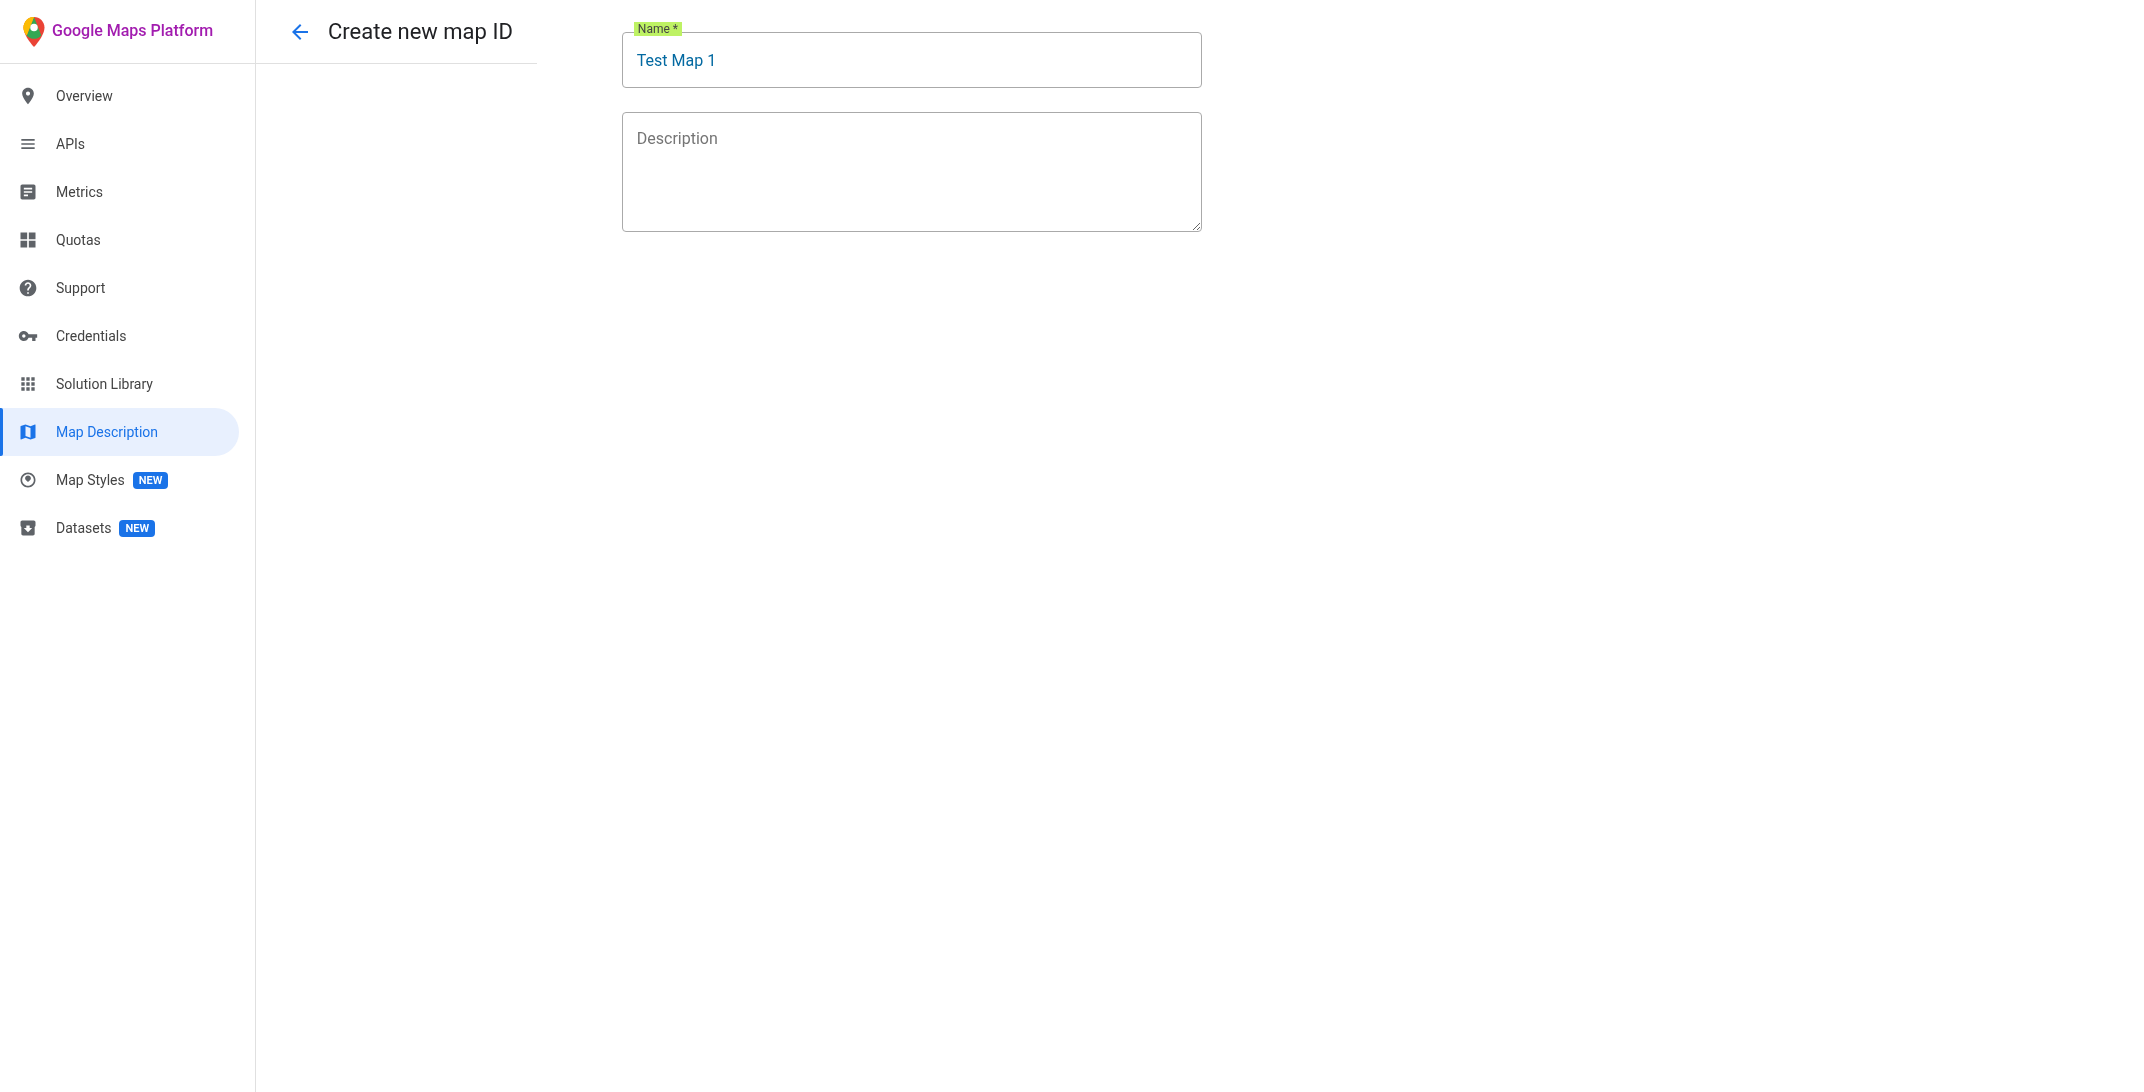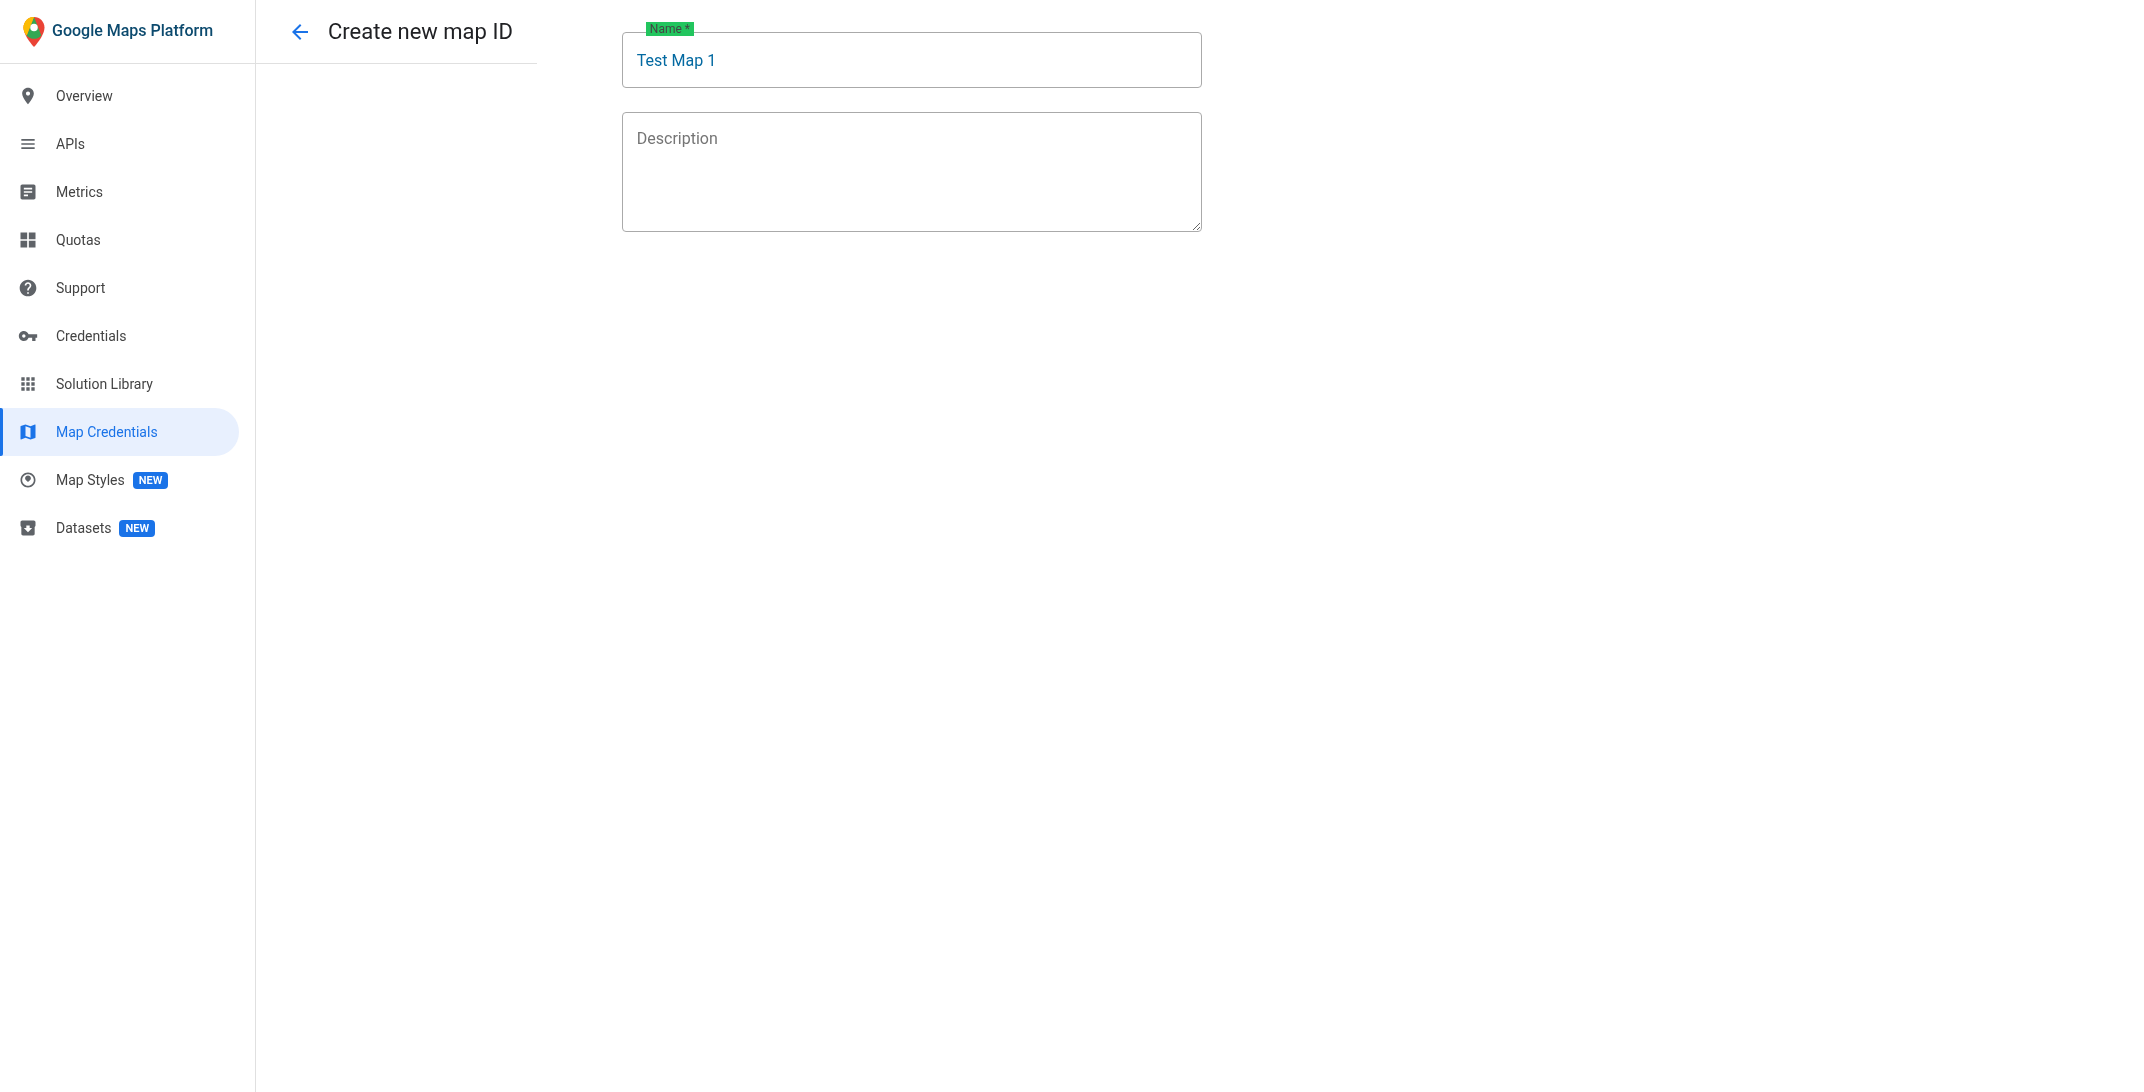--- a/index.html
+++ b/index.html
@@ -34,21 +34,21 @@
       display: flex;
       align-items: center;
       padding: 12px 16px;
       border-bottom: 1px solid #e0e0e0;
       height: 64px;
     }
 
     .sidebar-title {
       font-size: 16px;
       font-weight: 500;
-      color: #0c4a6e;
+      color: #a21caf;
       line-height: 1.3;
     }
 
     .sidebar-nav {
       padding: 8px 0;
       flex: 1;
     }
 
     .nav-item {
       display: flex;
@@ -157,22 +157,22 @@
     }
 
     .form-field {
       margin-bottom: 24px;
       position: relative;
     }
 
     .field-label {
       position: absolute;
       top: -10px;
-      left: 24px;
-      background: #22c55e;
+      left: 12px;
+      background: #bef264;
       padding: 0 4px;
       font-size: 12px;
       color: #444;
       z-index: 1;
     }
 
     .field-label.required::after {
       content: ' *';
     }
 
@@ -318,21 +318,21 @@
       </span>
       <span class="nav-label">Solution Library</span>
     </div>
 
     <div class="nav-item active">
       <span class="nav-icon">
         <svg width="20" height="20" viewBox="0 0 24 24" fill="currentColor">
           <path d="M20.5 3l-.16.03L15 5.1 9 3 3.36 4.9c-.21.07-.36.25-.36.48V20.5c0 .28.22.5.5.5l.16-.03L9 18.9l6 2.1 5.64-1.9c.21-.07.36-.25.36-.48V3.5c0-.28-.22-.5-.5-.5zM15 19l-6-2.11V5l6 2.11V19z"></path>
         </svg>
       </span>
-      <span class="nav-label">Map Credentials</span>
+      <span class="nav-label">Map Description</span>
     </div>
 
     <div class="nav-item">
       <span class="nav-icon">
         <svg width="20" height="20" viewBox="0 0 24 24" fill="currentColor">
           <path d="M12 3c-4.97 0-9 4.03-9 9s4.03 9 9 9 9-4.03 9-9-4.03-9-9-9zm0 16c-3.86 0-7-3.14-7-7s3.14-7 7-7 7 3.14 7 7-3.14 7-7 7zm3.5-9c0 .83-.34 1.58-.88 2.12L12 14.5l-2.62-2.38C8.84 11.58 8.5 10.83 8.5 10c0-1.93 1.57-3.5 3.5-3.5s3.5 1.57 3.5 3.5z"></path>
         </svg>
       </span>
       <span class="nav-label">Map Styles</span>
       <span class="nav-badge">NEW</span>

